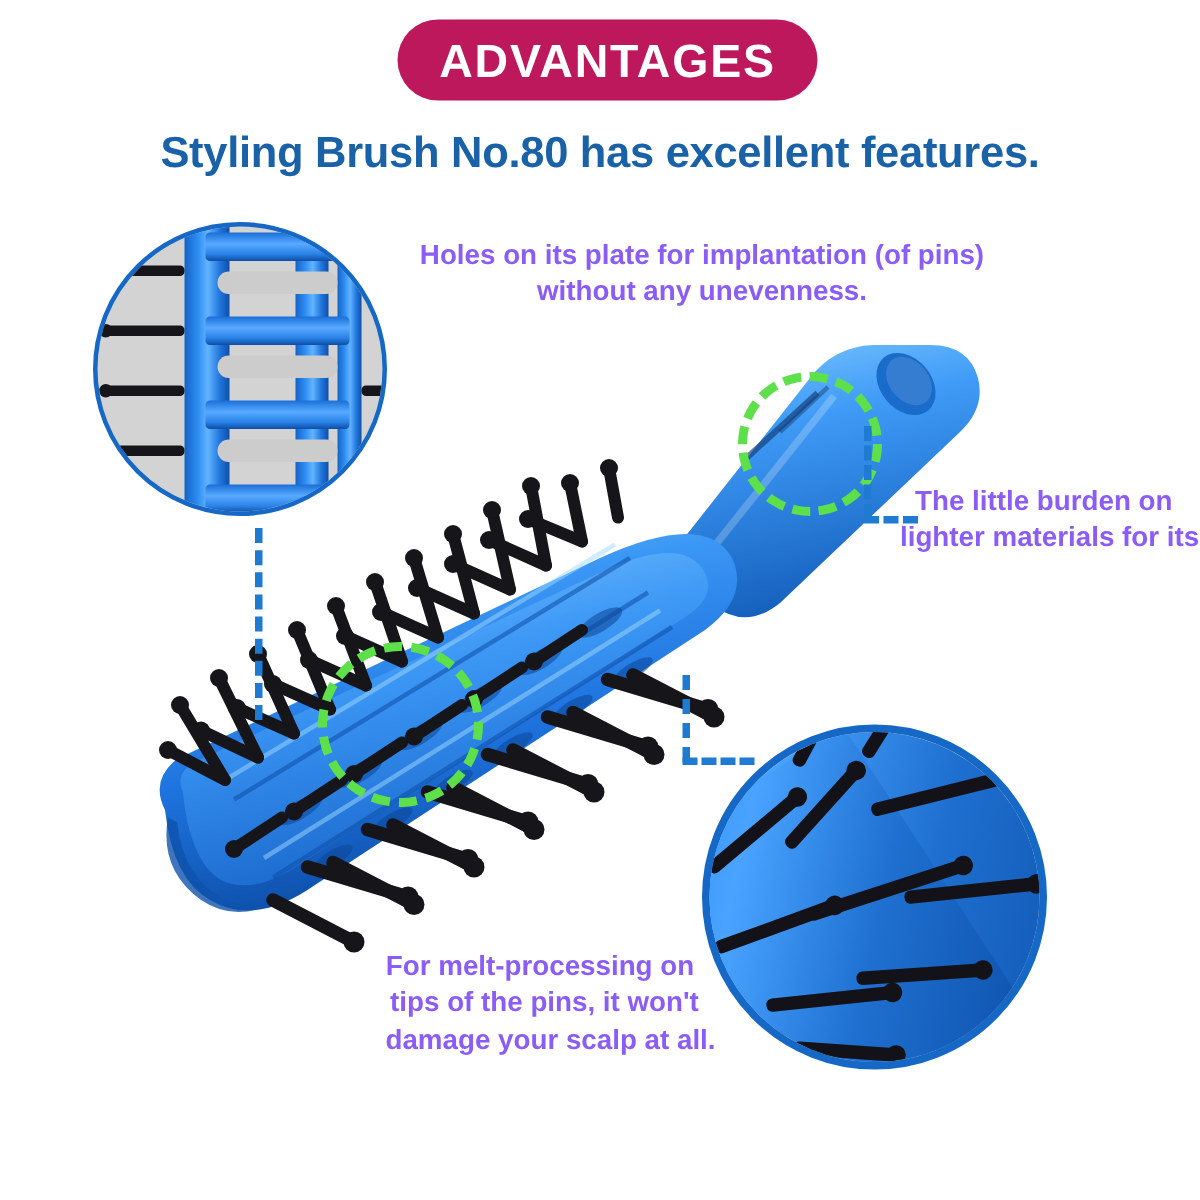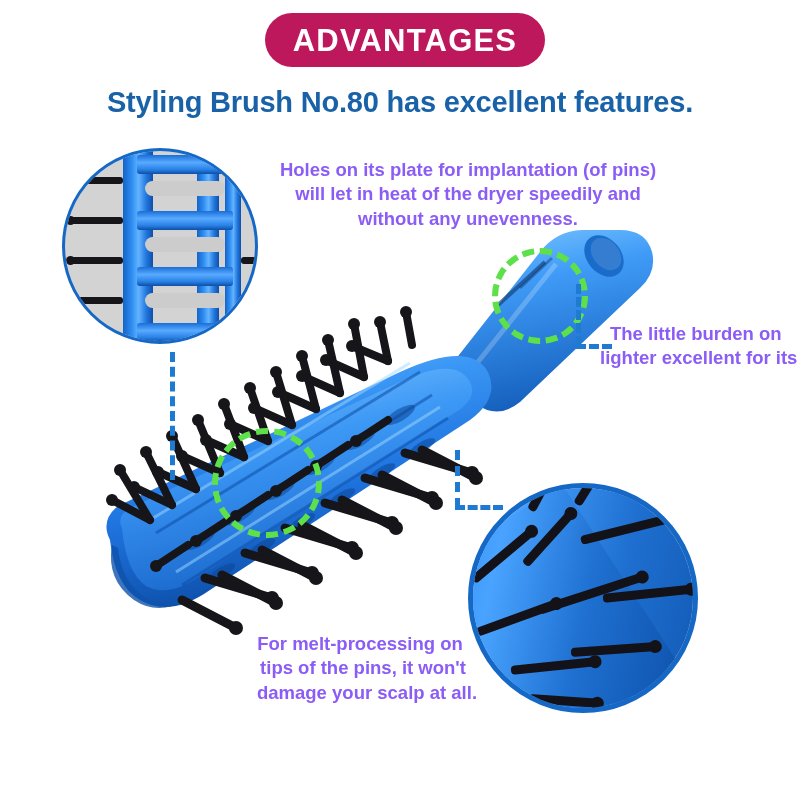--- a/index.html
+++ b/index.html
@@ -400,27 +400,26 @@
       <div class="br-pin" style="left:66px;  top:118px; width:110px; transform:rotate(-18deg);"></div>
       <div class="br-pin" style="left:130px; top:106px; width:90px; transform:rotate(-6deg);"></div>
       <div class="br-pin" style="left:38px;  top:178px; width:86px; transform:rotate(-6deg);"></div>
       <div class="br-pin" style="left:98px;  top:160px; width:86px; transform:rotate(-4deg);"></div>
       <div class="br-pin" style="left:56px;  top:206px; width:70px; transform:rotate(4deg);"></div>
     </div>
   </div>
 
   <div class="callout callout-top">
     <div>Holes on its plate for implantation  (of pins)</div>
-    <div>will let in heat of the dryer speedily and</div>
     <div>without any unevenness.</div>
   </div>
 
   <div class="callout callout-right">
     <div class="l1">The little burden on</div>
-    <div>lighter excellent for its</div>
+    <div>lighter materials for its</div>
   </div>
 
   <div class="callout callout-bottom">
     <div>For melt-processing on</div>
     <div class="l2">tips of the pins, it won't</div>
     <div class="l3">damage your scalp at all.</div>
   </div>
 
 </div>
 

